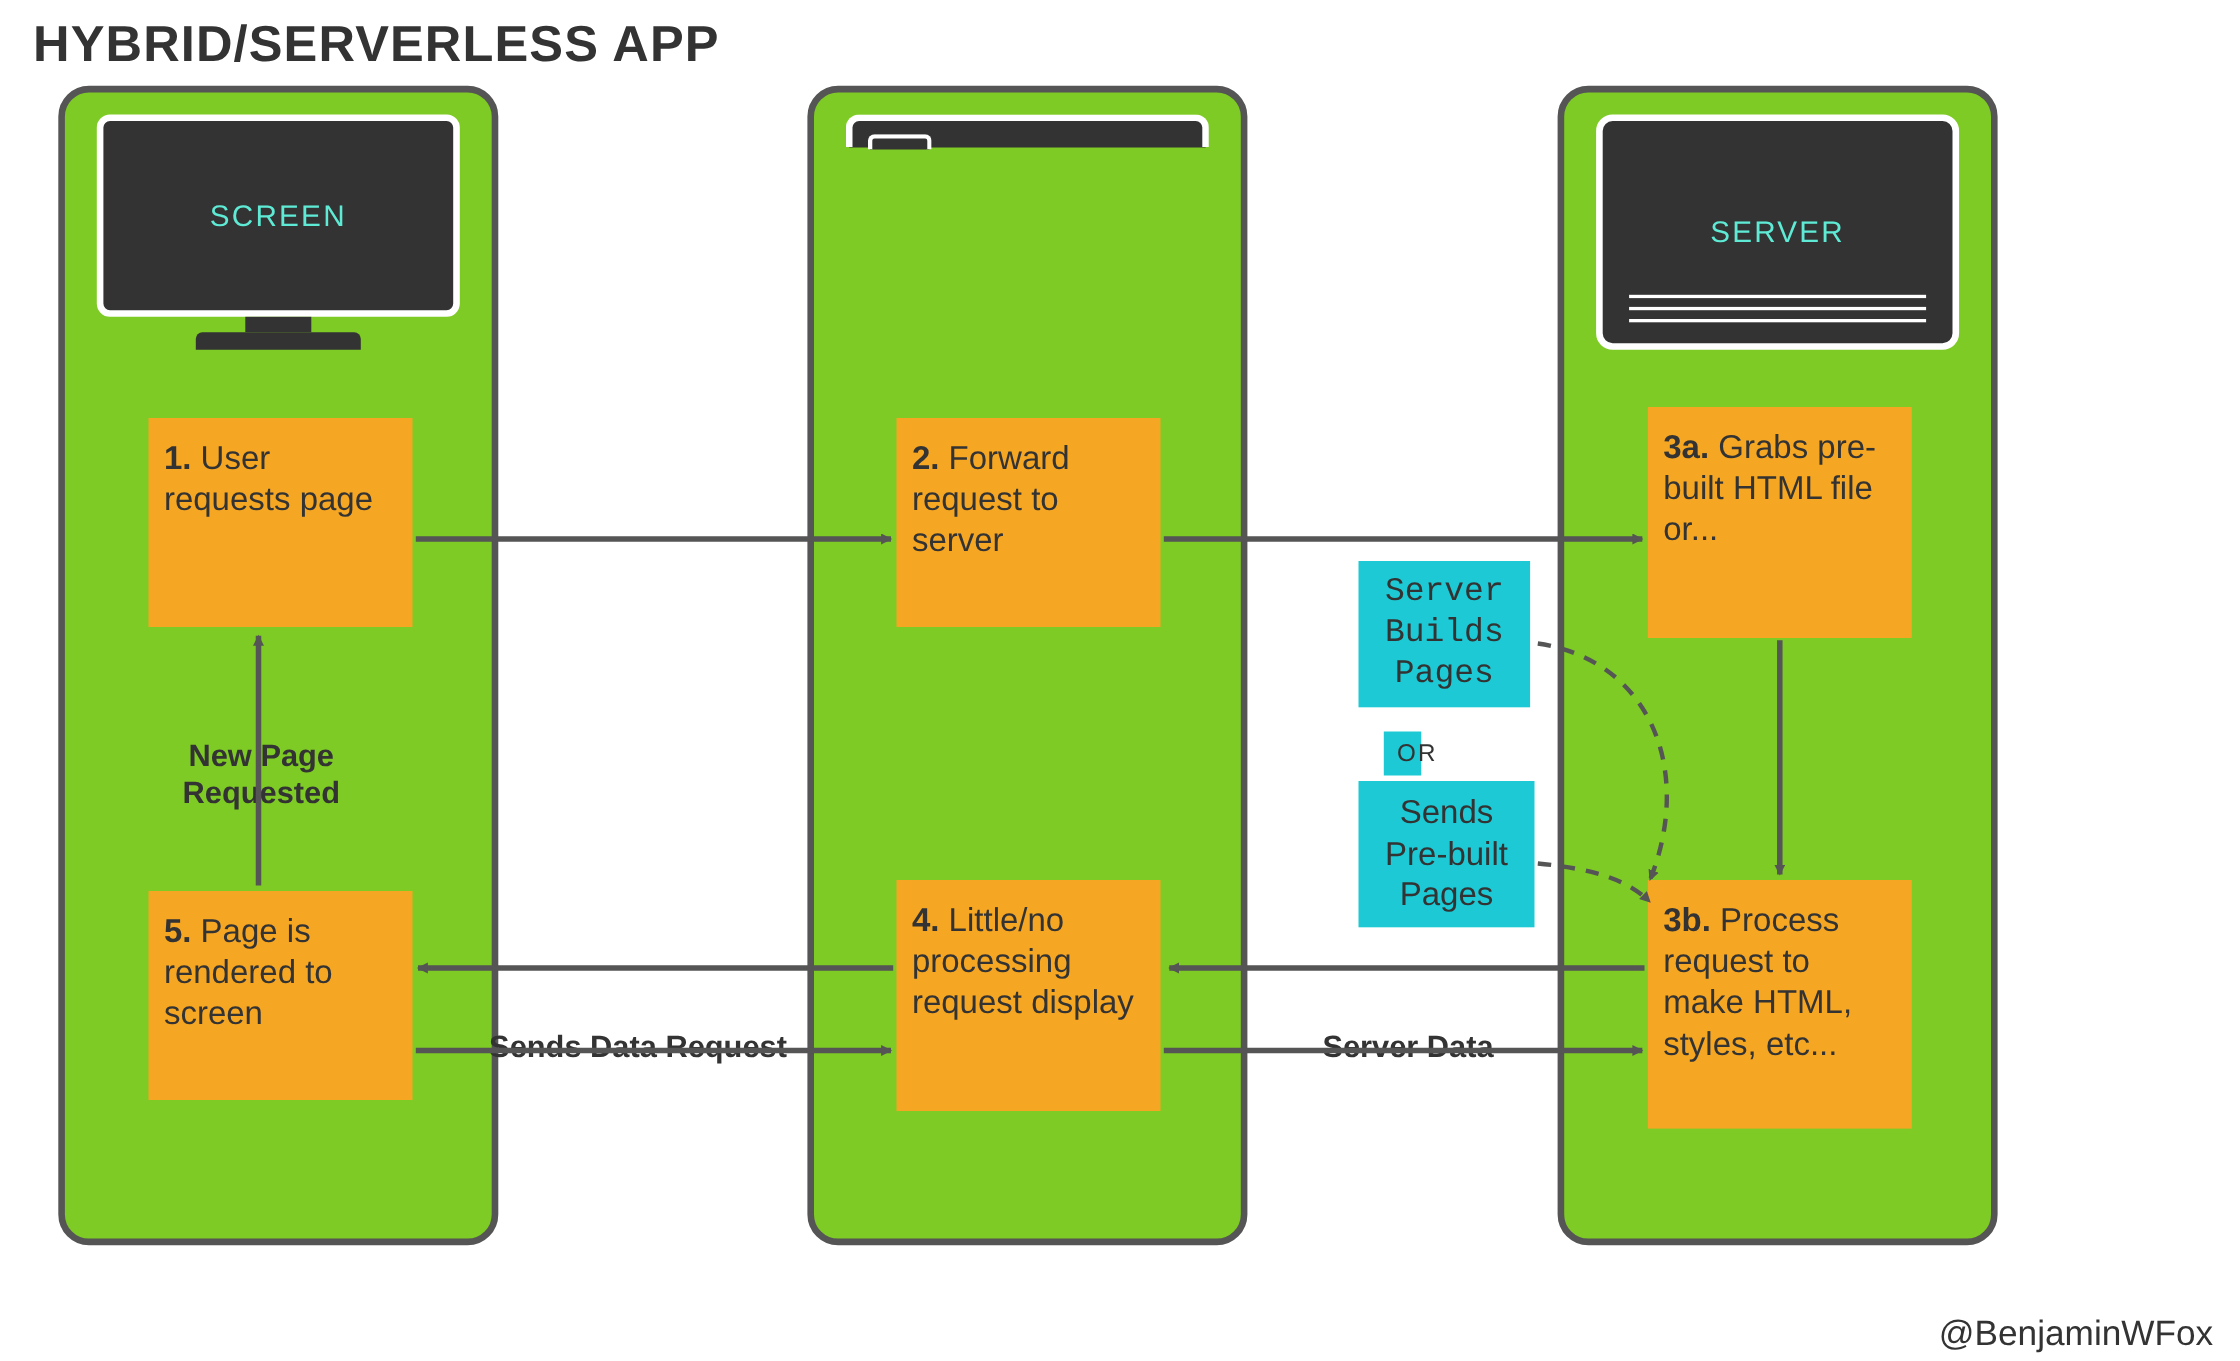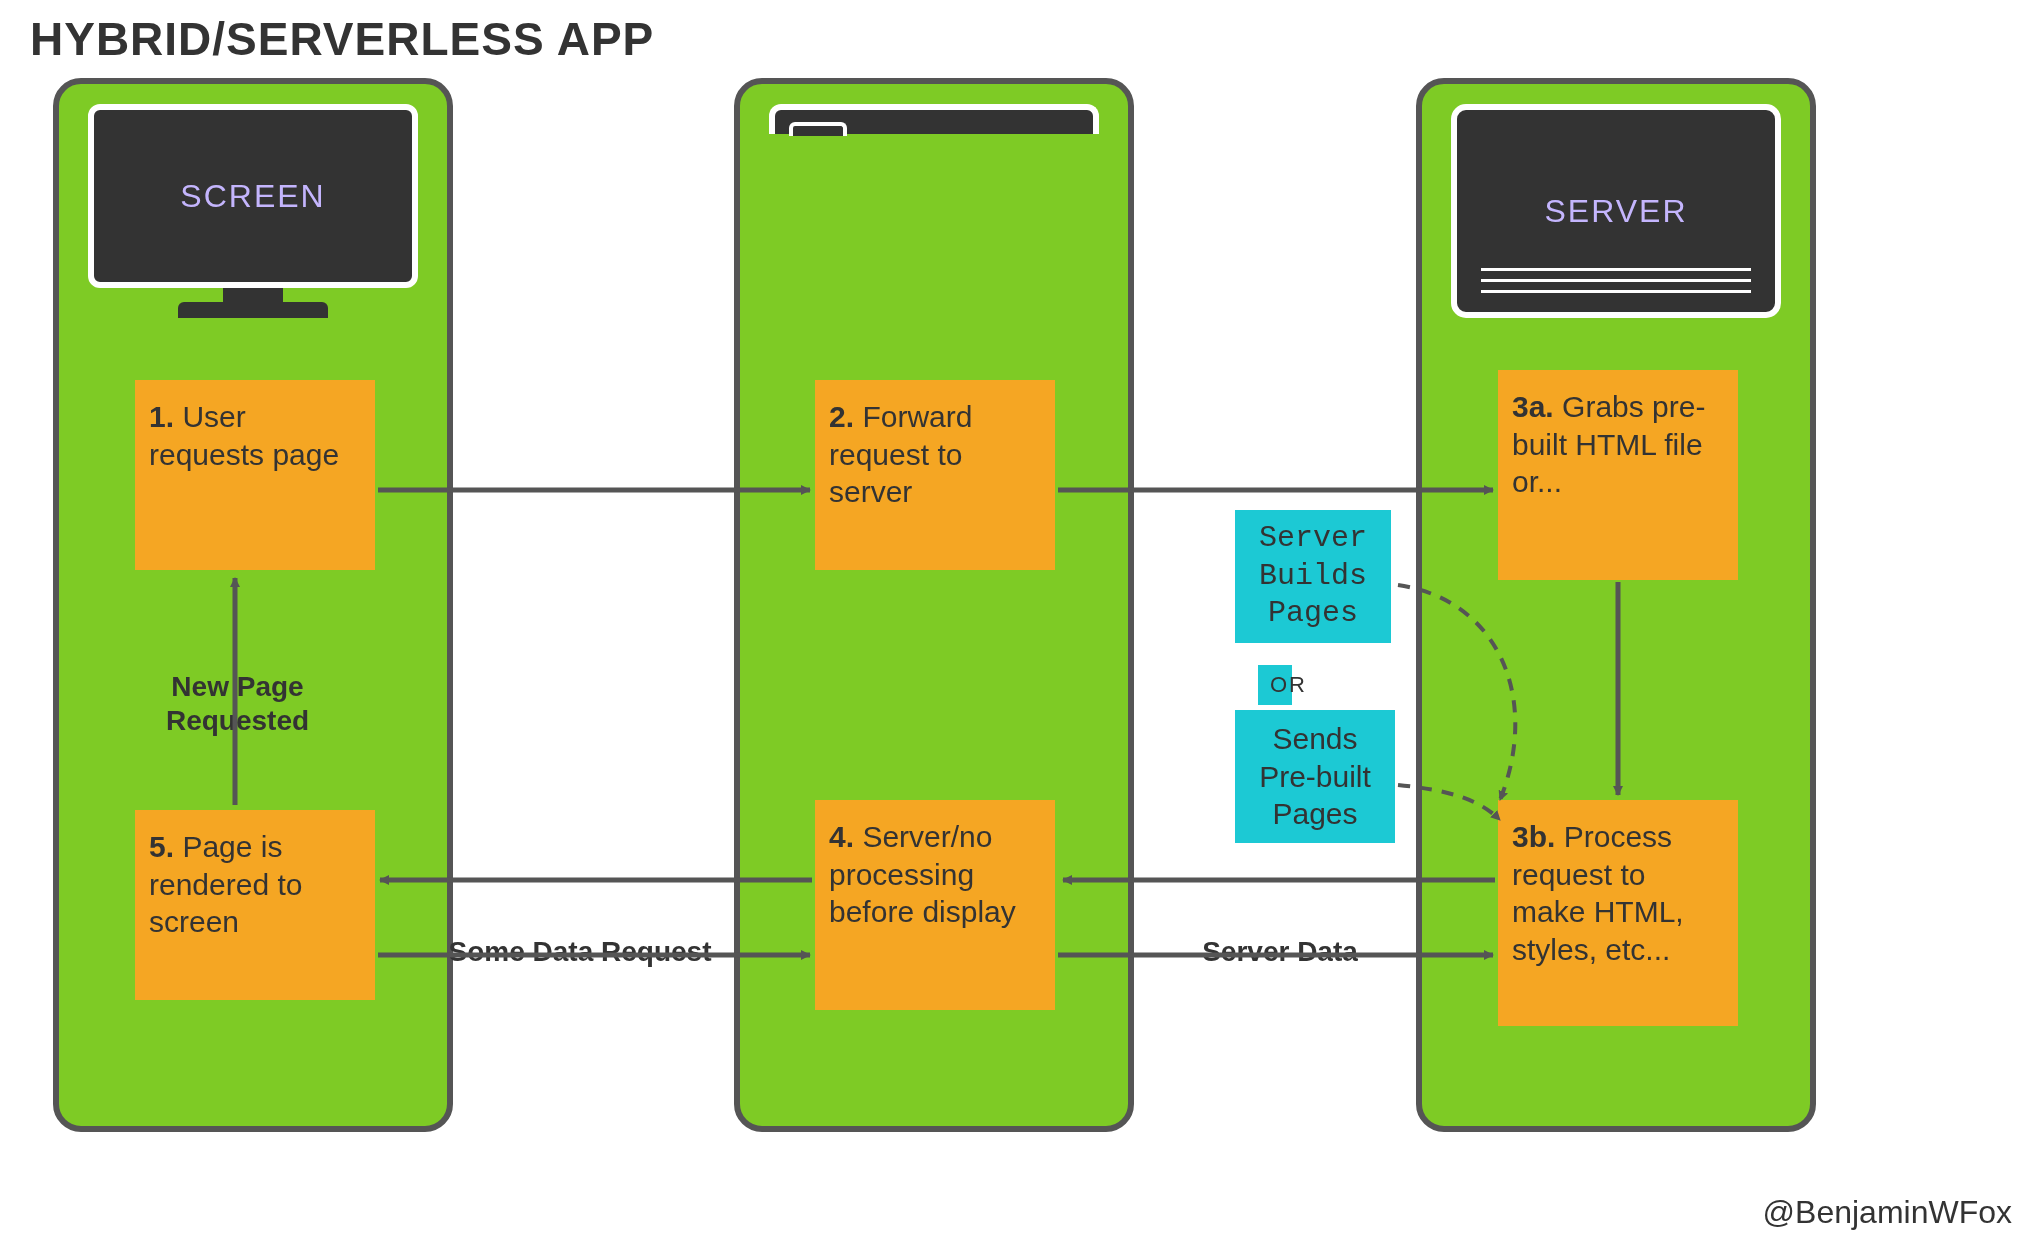--- a/index.html
+++ b/index.html
@@ -67,22 +67,22 @@
     margin: 0 auto;
   }
   .monitor-base {
     width: 150px;
     height: 16px;
     background: #333333;
     margin: 0 auto;
     border-radius: 6px 6px 0 0;
   }
   .device-label {
-    color: #c4b5fd;
-    font-size: 32px;
+    color: #5eead4;
+    font-size: 27px;
     text-align: center;
     letter-spacing: 2px;
     line-height: 1.2;
   }
   
   .browser-wrap {
     position: absolute;
     left: 50%;
     transform: translateX(-50%);
     top: 20px;
@@ -255,34 +255,34 @@
     <span>Grabs pre-built HTML file or...</span>
   </div>
 
   <div class="card" style="left:1498px; top:800px; height:226px;">
     <b>3b.</b>
     <span>Process request to make HTML, styles, etc...</span>
   </div>
 
   <div class="card" style="left:815px; top:800px; height:210px;">
     <b>4.</b>
-    <span>Server/no processing before display</span>
+    <span>Little/no processing request display</span>
   </div>
 
   <div class="card" style="left:135px; top:810px; height:190px;">
     <b>5.</b>
     <span>Page is rendered to screen</span>
   </div>
 
   <div class="teal" style="left:1235px; top:510px; width:156px;font-family:Liberation Mono, monospace;">Server Builds Pages</div>
   <div class="teal or" style="left:1258px; top:665px; width:34px;">OR</div>
   <div class="teal" style="left:1235px; top:710px; width:160px;">Sends Pre-built Pages</div>
 
   <div class="arrow-label" style="left:120px; top:670px; width:235px;">New Page Requested</div>
-  <div class="arrow-label" style="left:430px; top:935px; width:300px;">Some Data Request</div>
+  <div class="arrow-label" style="left:430px; top:935px; width:300px;">Sends Data Request</div>
   <div class="arrow-label" style="left:1165px; top:935px; width:230px;">Server Data</div>
 
   <svg class="arrows">
     <defs>
       <marker id="arrowhead" markerWidth="12" markerHeight="12" refX="9" refY="5" orient="auto" markerUnits="userSpaceOnUse">
         <path d="M0,0 L10,5 L0,10 Z" fill="#555555"></path>
       </marker>
       <marker id="arrowhead-dash" markerWidth="12" markerHeight="12" refX="9" refY="5" orient="auto" markerUnits="userSpaceOnUse">
         <path d="M0,0 L10,5 L0,10 Z" fill="#555555"></path>
       </marker>

